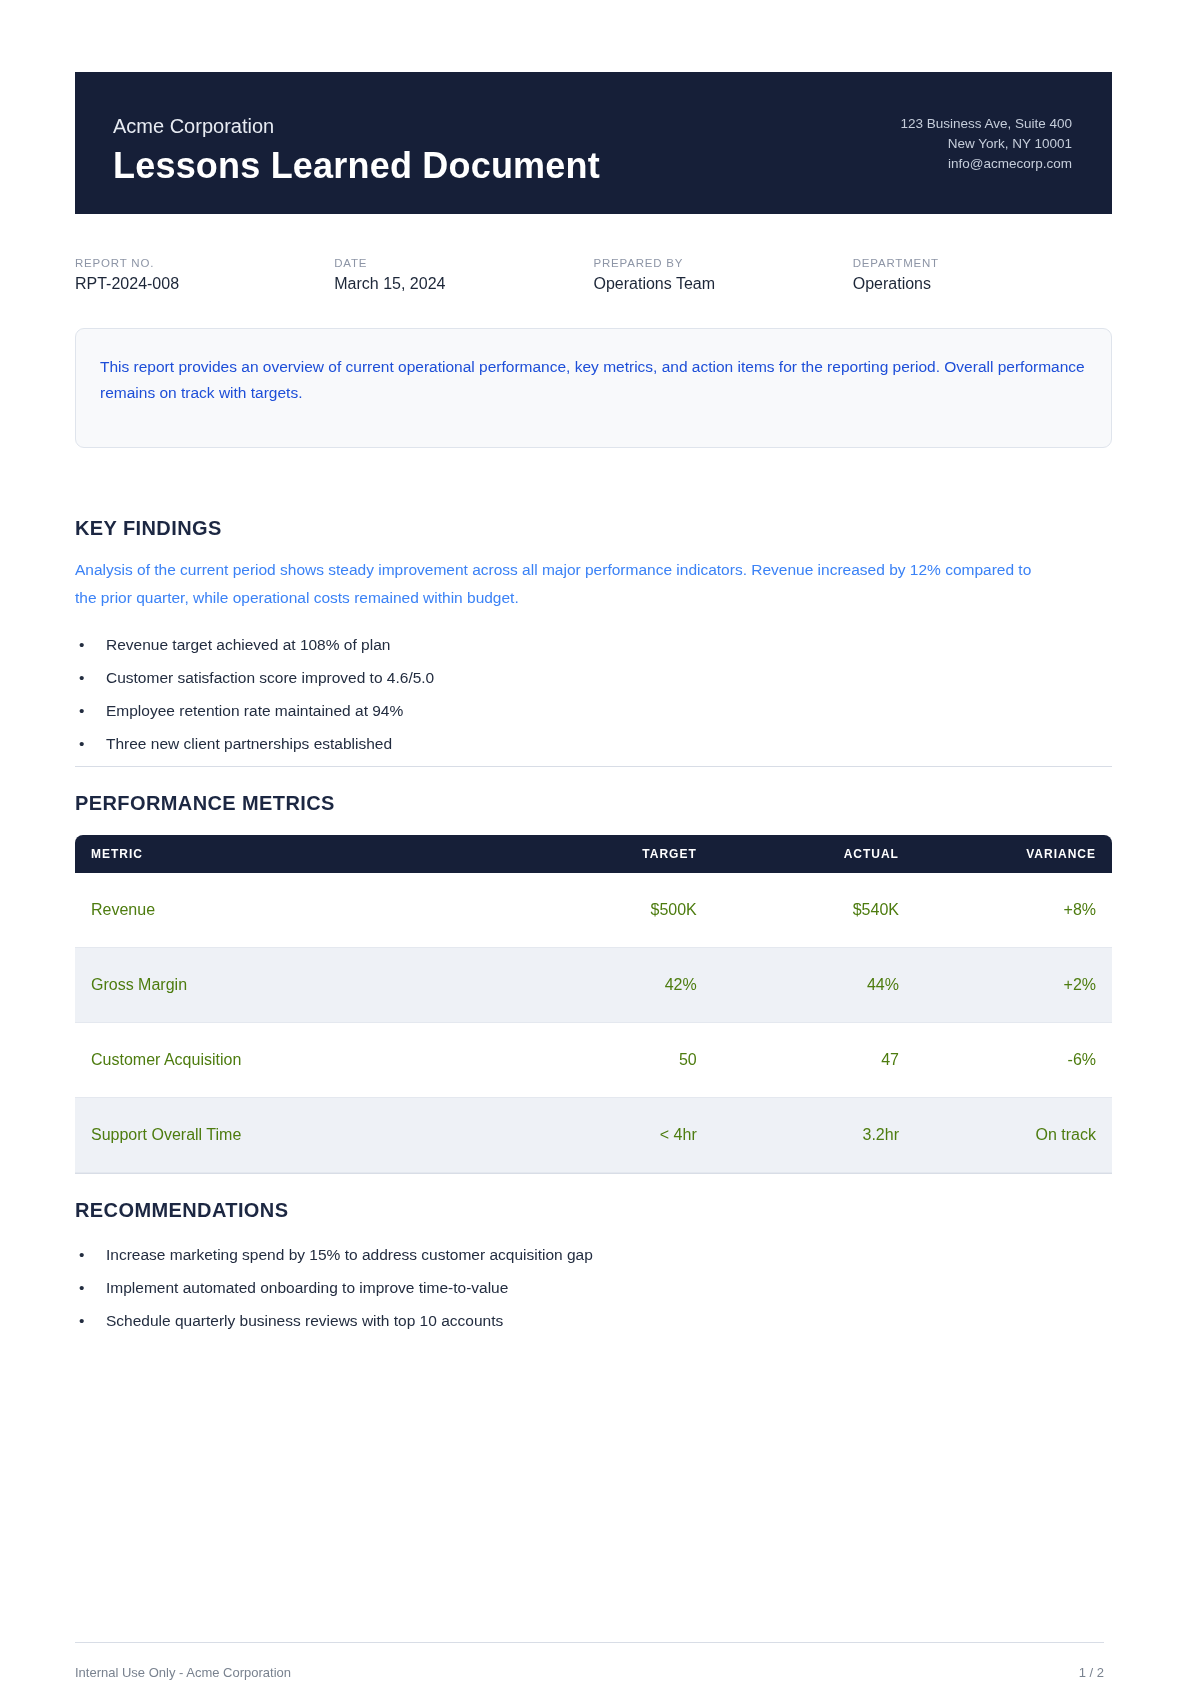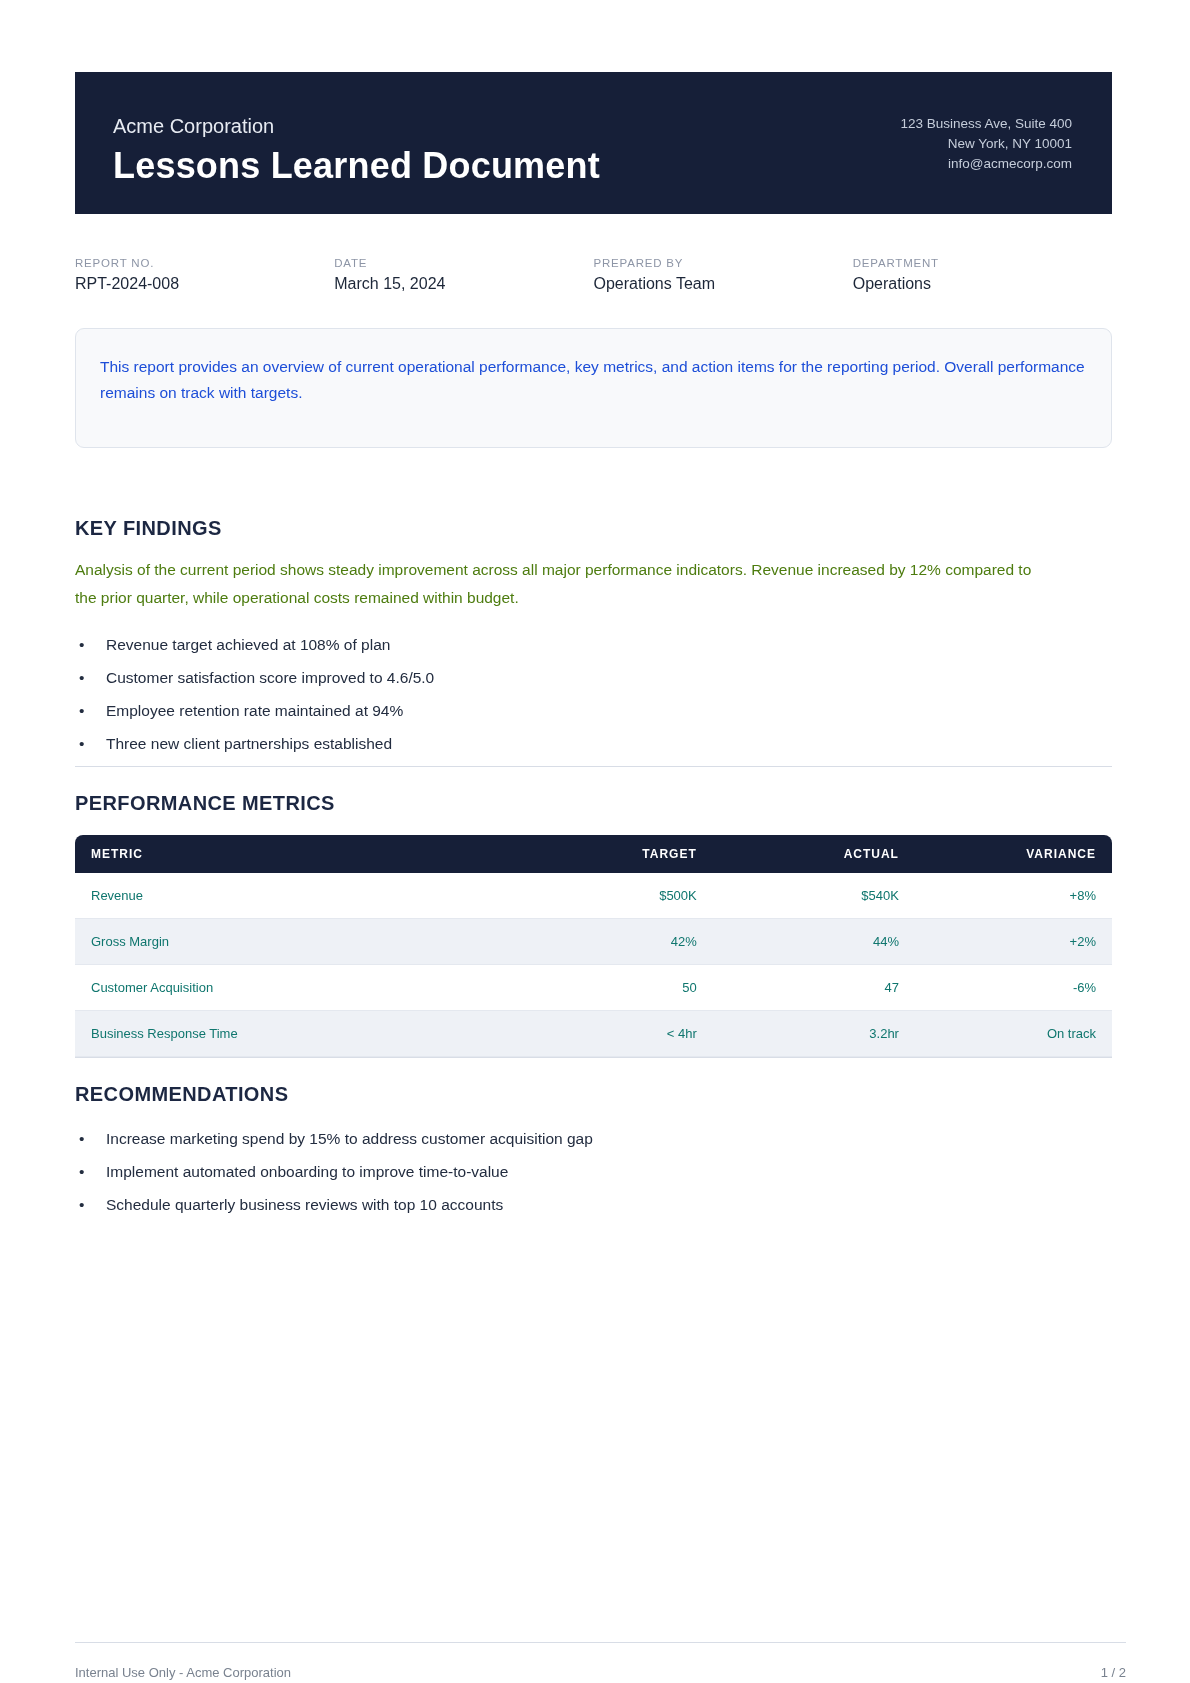--- a/index.html
+++ b/index.html
@@ -86,21 +86,21 @@
     font-size: 20px;
     font-weight: bold;
     line-height: 24px;
     letter-spacing: 0.4px;
   }
   .kf-heading { margin-top: 68px; }
   .body-par {
     margin-top: 16px;
     font-size: 15.5px;
     line-height: 28px;
-    color: #4d7c0f;
+    color: #3b82f6;
     max-width: 960px;
   }
   ul.bullets {
     list-style: none;
     margin-top: 22px;
   }
   ul.bullets li {
     position: relative;
     padding-left: 31px;
     font-size: 15.5px;
@@ -146,36 +146,36 @@
     text-transform: uppercase;
     text-align: right;
     padding: 12px 16px;
   }
   table.metrics thead th:first-child {
     text-align: left;
     border-top-left-radius: 8px;
   }
   table.metrics thead th:last-child { border-top-right-radius: 8px; }
   table.metrics tbody td {
-    font-size: 13px;
-    color: #0f766e;
+    font-size: 16px;
+    color: #4d7c0f;
     text-align: right;
-    padding: 15px 16px;
+    padding: 28px 16px;
     border-bottom: 1px solid #e4e8ef;
   }
   table.metrics tbody td:first-child { text-align: left; }
   table.metrics tbody tr.alt { background: #eef1f6; }
 
   .rec-bullets { margin-top: 20px; }
 
   
   .doc-footer {
     position: absolute;
     left: 75px;
-    right: 64px;
+    right: 86px;
     top: 1570px;
     border-top: 1px solid #d8dde6;
     padding-top: 22px;
     display: flex;
     justify-content: space-between;
     font-size: 13px;
     color: #79828f;
   }
 </style>
 </head>
@@ -261,21 +261,21 @@
           <td>44%</td>
           <td>+2%</td>
         </tr>
         <tr>
           <td>Customer Acquisition</td>
           <td>50</td>
           <td>47</td>
           <td>-6%</td>
         </tr>
         <tr class="alt">
-          <td>Business Response Time</td>
+          <td>Support Overall Time</td>
           <td>&lt; 4hr</td>
           <td>3.2hr</td>
           <td>On track</td>
         </tr>
       </tbody>
     </table>
   </section>
 
   <hr class="divider divider-2">
 

